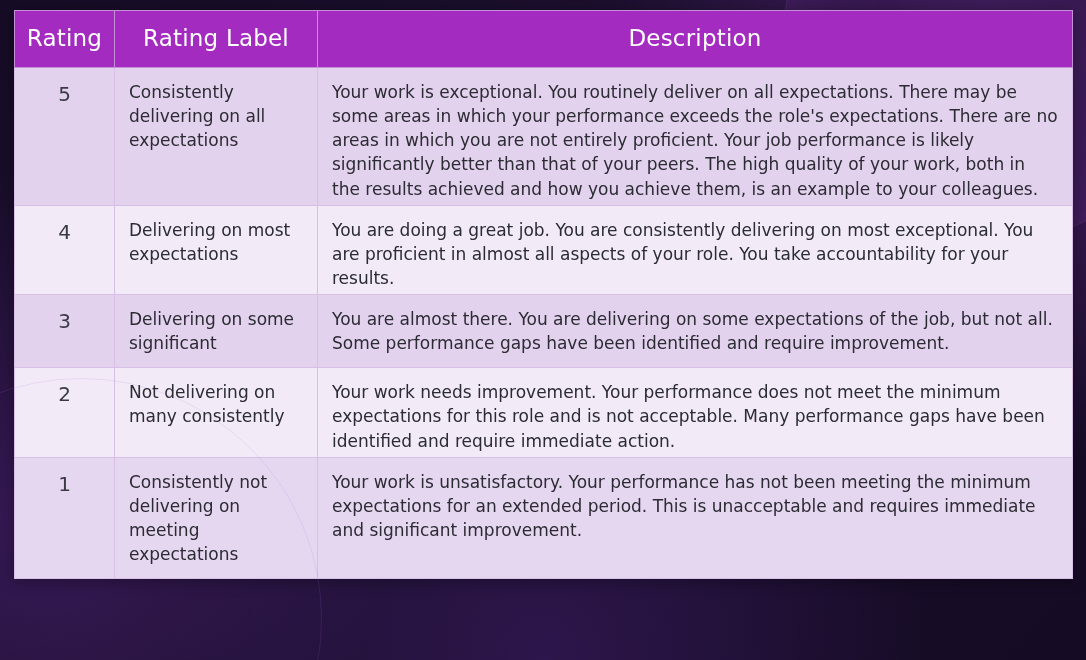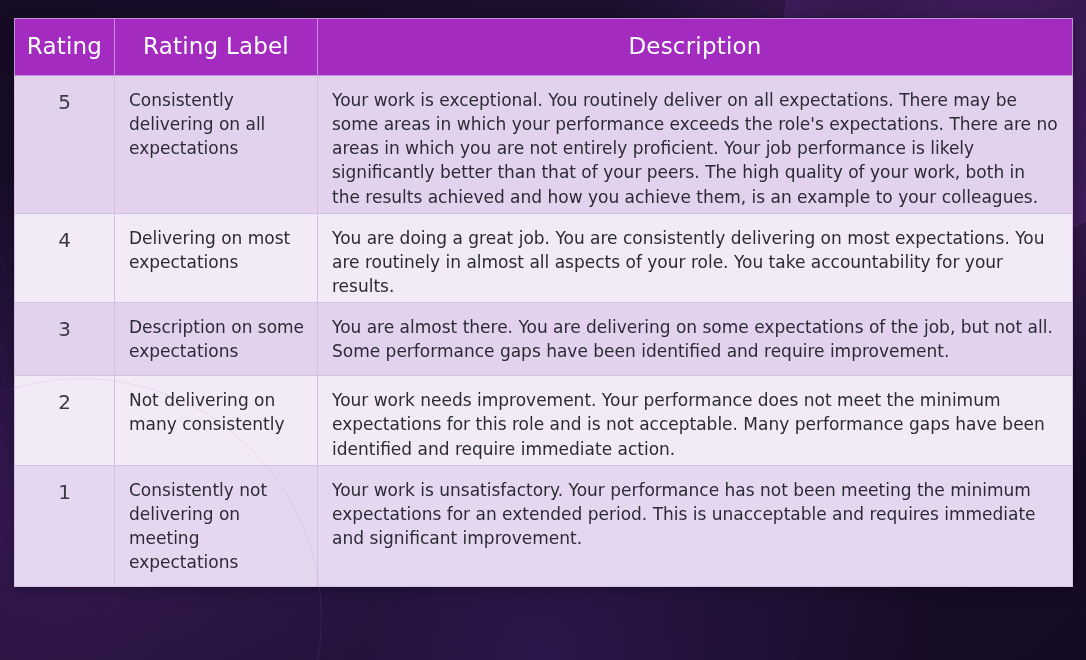--- a/index.html
+++ b/index.html
@@ -43,21 +43,21 @@
     bottom: -200px;
     width: 480px;
     height: 480px;
     border-radius: 50%;
     border: 1px solid rgba(170, 100, 220, 0.14);
   }
 
   .table-wrap {
     position: absolute;
     left: 14px;
-    top: 18px;
+    top: 10px;
     width: 914px;
   }
 
   table.rating-table {
     border-collapse: collapse;
     width: 1058px;
     table-layout: fixed;
     box-shadow: 0 2px 14px rgba(0,0,0,0.35);
   }
 
@@ -126,25 +126,25 @@
       </thead>
       <tbody>
         <tr class="row-odd">
           <td class="rating-cell">5</td>
           <td class="label-cell">Consistently delivering on all expectations</td>
           <td class="desc-cell">Your work is exceptional. You routinely deliver on all expectations. There may be some areas in which your performance exceeds the role's expectations. There are no areas in which you are not entirely proficient. Your job performance is likely significantly better than that of your peers. The high quality of your work, both in the results achieved and how you achieve them, is an example to your colleagues.</td>
         </tr>
         <tr class="row-even">
           <td class="rating-cell">4</td>
           <td class="label-cell">Delivering on most expectations</td>
-          <td class="desc-cell">You are doing a great job.  You are consistently delivering on most expectations.  You are routinely in almost all aspects of your role.  You take accountability for your results.</td>
+          <td class="desc-cell">You are doing a great job.  You are consistently delivering on most exceptional.  You are proficient in almost all aspects of your role.  You take accountability for your results.</td>
         </tr>
         <tr class="row-odd">
           <td class="rating-cell">3</td>
-          <td class="label-cell">Description on some expectations</td>
+          <td class="label-cell">Delivering on some significant</td>
           <td class="desc-cell">You are almost there. You are delivering on some expectations of the job, but not all. Some performance gaps have been identified and require improvement.</td>
         </tr>
         <tr class="row-even">
           <td class="rating-cell">2</td>
           <td class="label-cell">Not delivering on many consistently</td>
           <td class="desc-cell">Your work needs improvement.  Your performance does not meet the minimum expectations for this role and is not acceptable. Many performance gaps have been identified and require immediate action.</td>
         </tr>
         <tr class="row-odd">
           <td class="rating-cell">1</td>
           <td class="label-cell">Consistently not delivering on meeting expectations</td>

